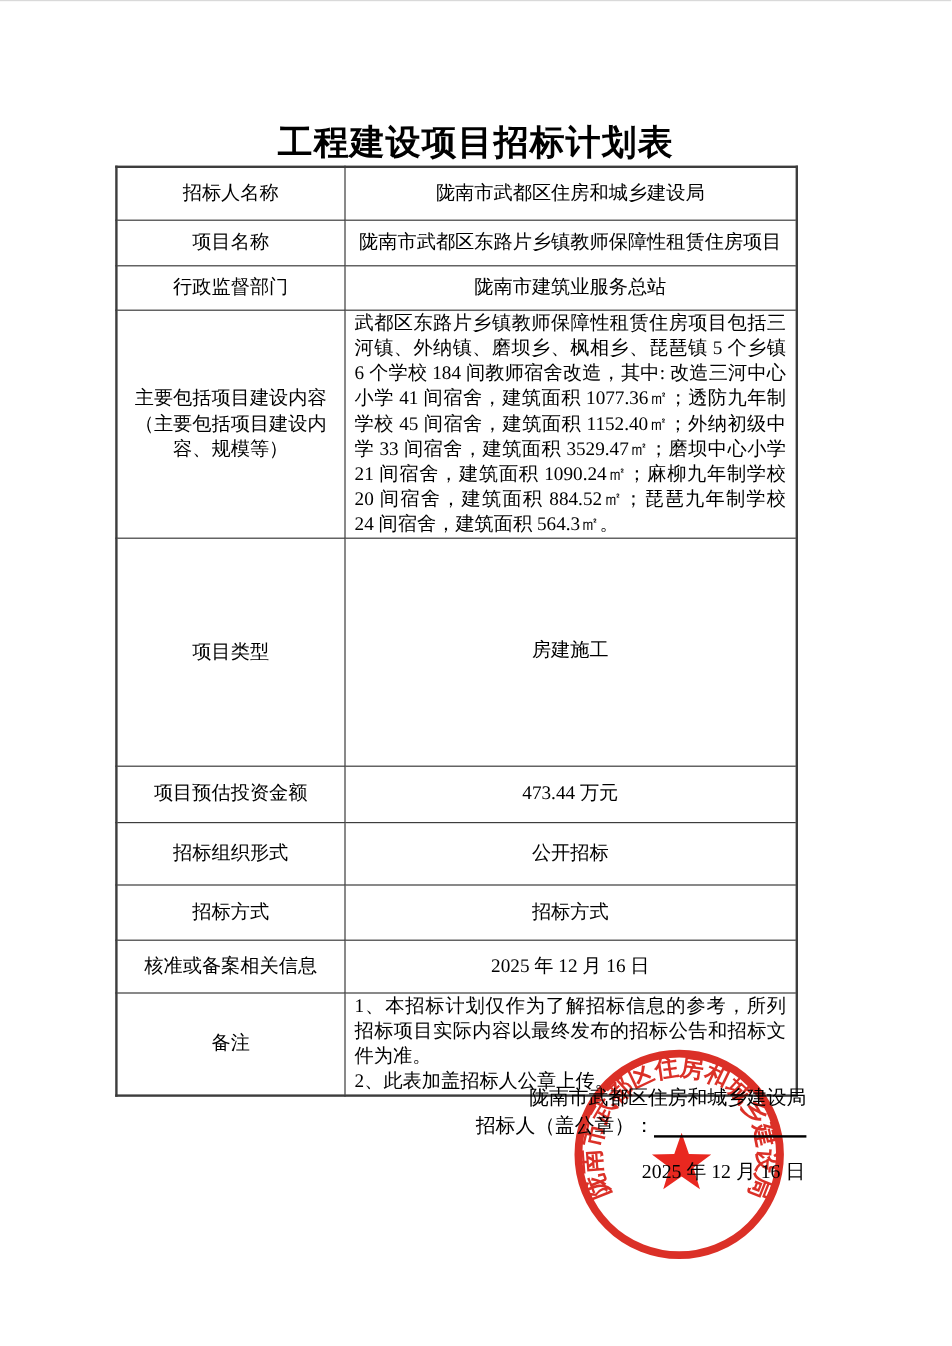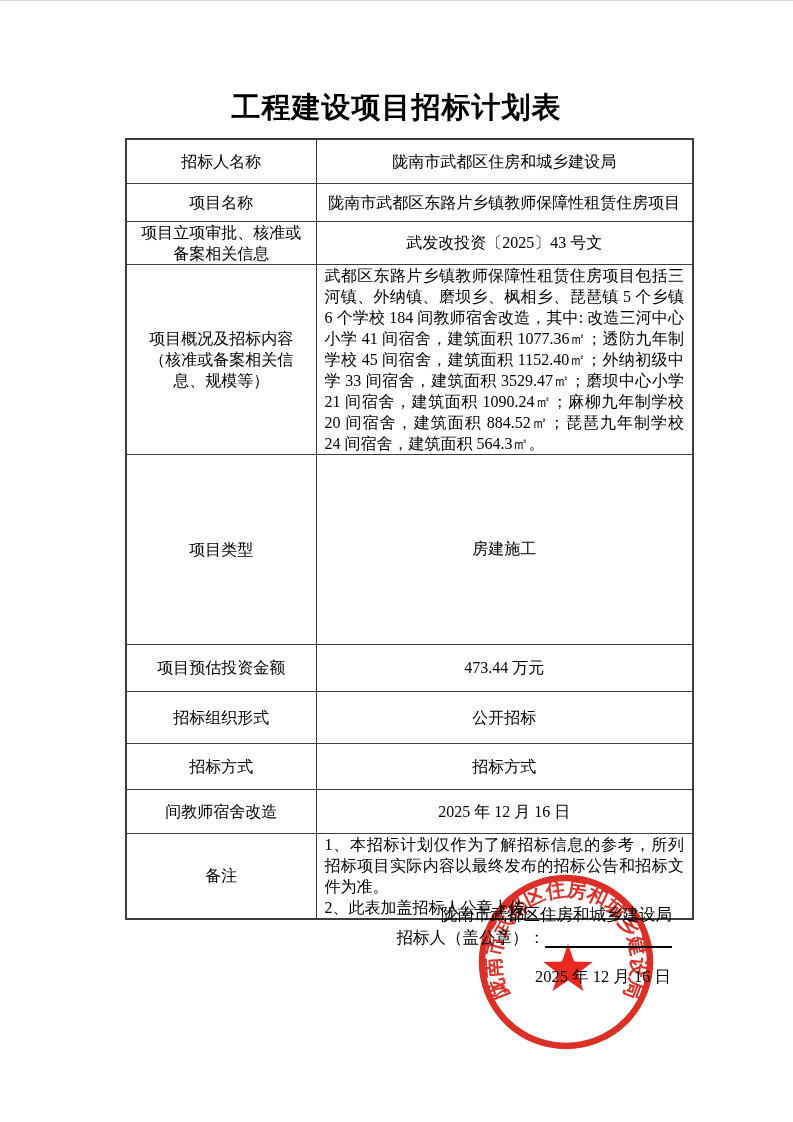--- a/index.html
+++ b/index.html
@@ -6,28 +6,28 @@
   .page{
     position:relative;
     width:793px;height:1122px;
     background:#ffffff;
     overflow:hidden;
     font-family:"Liberation Serif","DejaVu Serif",serif;
     color:#000;
   }
   .top-edge{position:absolute;top:0;left:0;width:793px;height:1px;background:#d9d9d9;}
   .title{
-    position:absolute;top:88px;left:0;width:793px;
+    position:absolute;top:99px;left:0;width:793px;
     text-align:center;
     font-family:"Liberation Sans","DejaVu Sans",sans-serif;
     font-weight:bold;font-size:29px;letter-spacing:1px;
     margin:0;
   }
   table.plan{
-    position:absolute;left:125px;top:138px;
+    position:absolute;left:96px;top:138px;
     width:567px;
     border-collapse:collapse;
     table-layout:fixed;
     font-size:16px;
   }
   table.plan td{
     border:1.5px solid #3d3d3d;
     padding:0 8px;
     vertical-align:middle;
     line-height:21px;
@@ -92,45 +92,45 @@
     <tbody>
         <tr>
           <td class="lbl">招标人名称</td>
           <td class="val center">陇南市武都区住房和城乡建设局</td>
         </tr>
         <tr>
           <td class="lbl">项目名称</td>
           <td class="val center">陇南市武都区东路片乡镇教师保障性租赁住房项目</td>
         </tr>
         <tr>
-          <td class="lbl">项目立项审批、核准或备案相关信息</td>
-          <td class="val center">武发改投资〔2025〕43 号文</td>
+          <td class="lbl">行政监督部门</td>
+          <td class="val center">陇南市建筑业服务总站</td>
         </tr>
         <tr>
-          <td class="lbl">项目概况及招标内容（核准或备案相关信息、规模等）</td>
+          <td class="lbl">主要包括项目建设内容（主要包括项目建设内容、规模等）</td>
           <td class="val left">武都区东路片乡镇教师保障性租赁住房项目包括三河镇、外纳镇、磨坝乡、枫相乡、琵琶镇 5 个乡镇 6 个学校 184 间教师宿舍改造，其中: 改造三河中心小学 41 间宿舍，建筑面积 1077.36㎡；透防九年制学校 45 间宿舍，建筑面积 1152.40㎡；外纳初级中学 33 间宿舍，建筑面积 3529.47㎡；磨坝中心小学 21 间宿舍，建筑面积 1090.24㎡；麻柳九年制学校 20 间宿舍，建筑面积 884.52㎡；琵琶九年制学校 24 间宿舍，建筑面积 564.3㎡。</td>
         </tr>
         <tr>
           <td class="lbl">项目类型</td>
           <td class="val center">房建施工</td>
         </tr>
         <tr>
           <td class="lbl">项目预估投资金额</td>
           <td class="val center">473.44 万元</td>
         </tr>
         <tr>
           <td class="lbl">招标组织形式</td>
           <td class="val center">公开招标</td>
         </tr>
         <tr>
           <td class="lbl">招标方式</td>
           <td class="val center">招标方式</td>
         </tr>
         <tr>
-          <td class="lbl">间教师宿舍改造</td>
+          <td class="lbl">核准或备案相关信息</td>
           <td class="val center">2025 年 12 月 16 日</td>
         </tr>
         <tr>
           <td class="lbl">备注</td>
           <td class="val left">1、本招标计划仅作为了解招标信息的参考，所列招标项目实际内容以最终发布的招标公告和招标文件为准。
 2、此表加盖招标人公章上传。</td>
         </tr>
       </tbody>
   </table>
 

